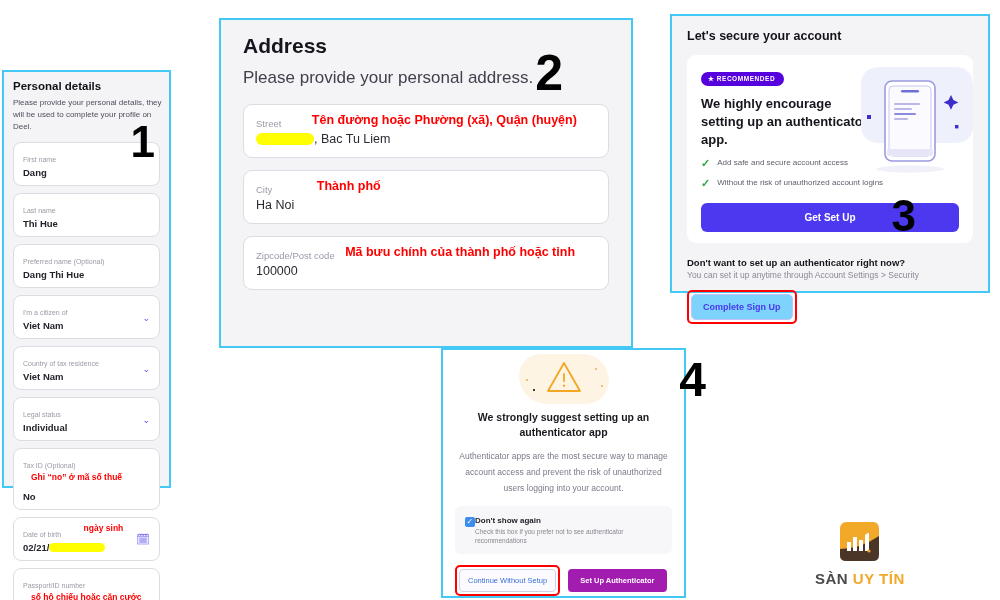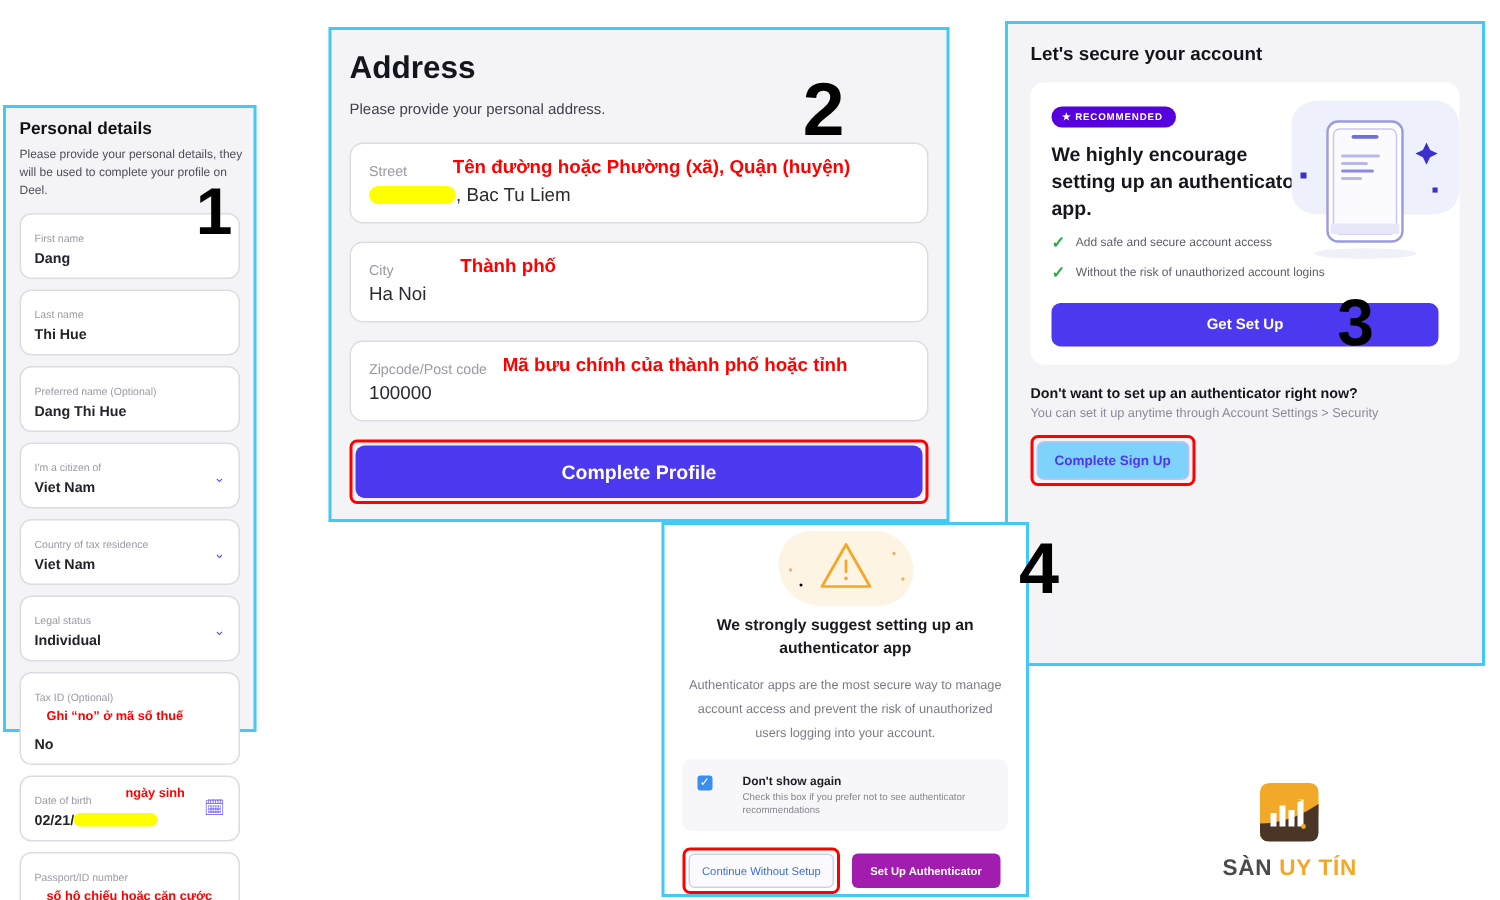--- a/index.html
+++ b/index.html
@@ -40,31 +40,31 @@
   }
   .redbox { border:2px solid #ff0000; border-radius:5px; padding:2px; }
 
   
   #panel1 { left:2px; top:70px; width:169px; height:418px; padding:8px 9px; }
   #panel1 h2 { margin:0 0 5px 0; font-size:11.5px; color:#111118; font-weight:700; }
   #panel1 .intro { font-size:8px; color:#4e4e5a; line-height:12px; margin:0 0 9px 0; width:150px; }
   .bignum { position:absolute; font-weight:bold; color:#000; font-family:"Liberation Sans", sans-serif; line-height:1; }
 
   
-  #panel2 { left:219px; top:18px; width:414px; height:330px; padding:14px 12px; }
+  #panel2 { left:219px; top:18px; width:414px; height:330px; padding:14px 22px; }
   #panel2 h1 { margin:0 0 10px 0; font-size:21px; color:#15151d; font-weight:700; }
-  #panel2 .sub { font-size:10px; color:#41414d; margin:0 0 16px 0; }
+  #panel2 .sub { font-size:17px; color:#41414d; margin:0 0 16px 0; }
   #panel2 .field { padding:8px 12px 9px 12px; margin-bottom:12px; border-radius:9px; }
   #panel2 .field .lbl { font-size:9.5px; line-height:13px; }
   #panel2 .field .val { font-size:12.5px; line-height:17px; font-weight:400; color:#2a2a33; }
   #panel2 .redn { font-size:12.5px; margin-left:26px; }
   #panel2 .redact { height:12px; border-radius:7px; vertical-align:-2px; }
 
   
-  #panel3 { left:670px; top:14px; width:320px; height:430px; padding:13px 15px; }
+  #panel3 { left:670px; top:14px; width:320px; height:279px; padding:13px 15px; }
   #panel3 h2 { margin:0 0 12px 0; font-size:12.5px; color:#13131b; font-weight:700; }
   .card3 { background:#fff; border-radius:9px; padding:12px 14px 14px 14px; position:relative; overflow:hidden; height:188px; }
   .badge {
     display:inline-block; background:#5500dd; color:#fff;
     font-size:6.5px; font-weight:700; letter-spacing:.55px;
     padding:3px 9px 3px 7px; border-radius:9px;
   }
   .card3 h3 { margin:9px 0 0 0; font-size:13px; line-height:18px; color:#15151d; font-weight:700; width:170px; }
   .check-row { display:flex; gap:7px; margin-top:9px; align-items:flex-start; width:185px; }
   .check-row .ck { color:#2faa4a; font-size:11px; line-height:11px; font-weight:700; flex:0 0 auto; }
@@ -81,21 +81,21 @@
   #panel4 { left:441px; top:348px; width:245px; height:250px; background:#ffffff; padding:0; }
   .hero4 { position:relative; height:58px; }
   .blob4 {
     position:absolute; left:50%; margin-left:-45px; top:4px;
     width:90px; height:50px; background:#fdf4e4; border-radius:28px 34px 30px 36px;
   }
   #panel4 h3 { margin:2px 18px 0 18px; font-size:10.5px; line-height:15px; text-align:center; color:#19191f; font-weight:700; }
   #panel4 .body4 { margin:8px 14px 0 14px; font-size:8.5px; line-height:16px; text-align:center; color:#7b7b88; }
   .dsa {
     margin:10px 12px 0 12px; background:#f7f7fa; border-radius:6px;
-    padding:9px 10px; display:flex; gap:20px; align-items:flex-start;
+    padding:9px 10px; display:flex; gap:0; align-items:flex-start;
   }
   .cbx { width:10px; height:10px; background:#3b8ef0; border-radius:2px; flex:0 0 auto; position:relative; margin-top:2px; }
   .cbx::after { content:"✓"; position:absolute; left:1.5px; top:-1px; color:#fff; font-size:8px; line-height:11px; }
   .dsa .t1 { font-size:8px; font-weight:700; color:#1d1d26; line-height:11px; }
   .dsa .t2 { font-size:6.5px; color:#86868f; line-height:9px; margin-top:1px; }
   .acts4 { display:flex; gap:8px; margin:11px 12px 0 12px; align-items:center; }
   .btn-ghost4 {
     background:#fbfbff; border:1px solid #cfd3ea; color:#3b6fd4;
     border-radius:4px; font-size:7.5px; font-weight:400; padding:6px 8px;
     cursor:pointer; white-space:nowrap; font-family:"Liberation Sans", sans-serif;
@@ -194,23 +194,20 @@
     <span class="redn" style="margin-left:40px">Thành phố</span>
     <div class="val">Ha Noi</div>
   </div>
 
   <div class="field">
     <span class="lbl">Zipcode/Post code</span>
     <span class="redn" style="margin-left:6px">Mã bưu chính của thành phố hoặc tỉnh</span>
     <div class="val">100000</div>
   </div>
 
-  <div class="redbox" style="margin-top:6px">
-    <button class="btn-purple" style="font-size:13px; padding:10px 0;">Complete Profile</button>
-  </div>
 
   <div class="bignum" style="right:68px; top:28px; font-size:50px;">2</div>
 </div>
 
 <div class="panel" id="panel3">
   <h2>Let's secure your account</h2>
 
   <div class="card3">
     
     <svg style="position:absolute; right:-4px; top:4px;" width="130" height="135" viewBox="0 0 130 135">

